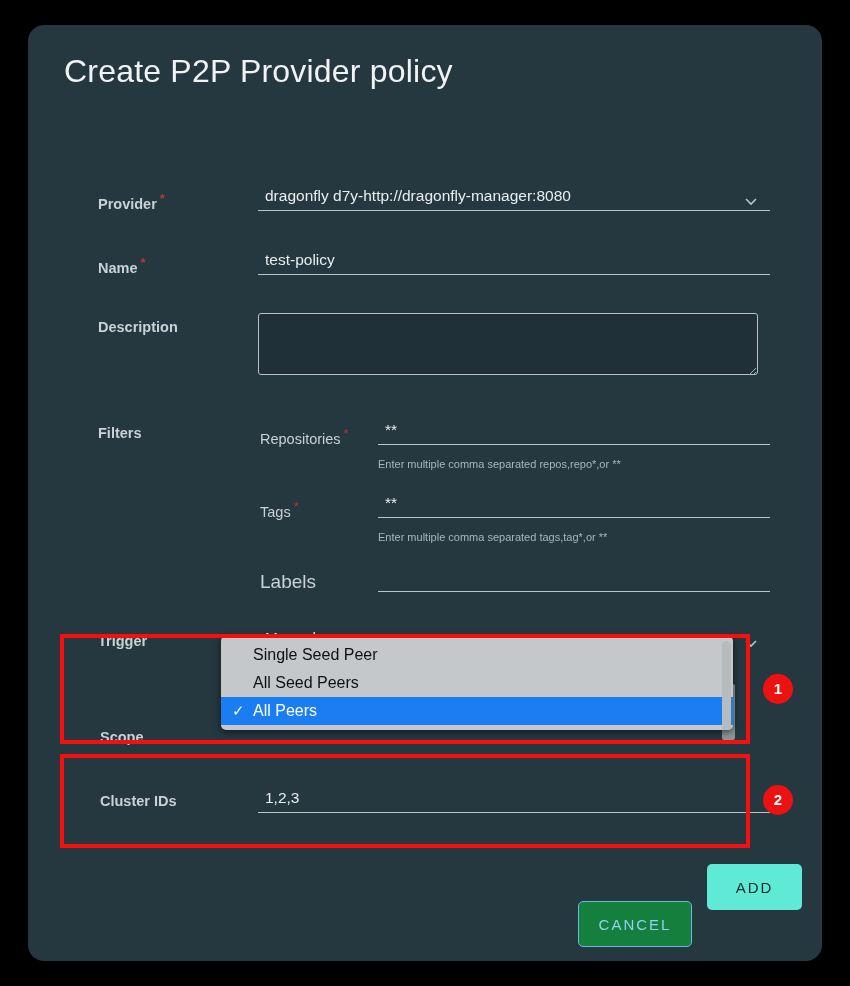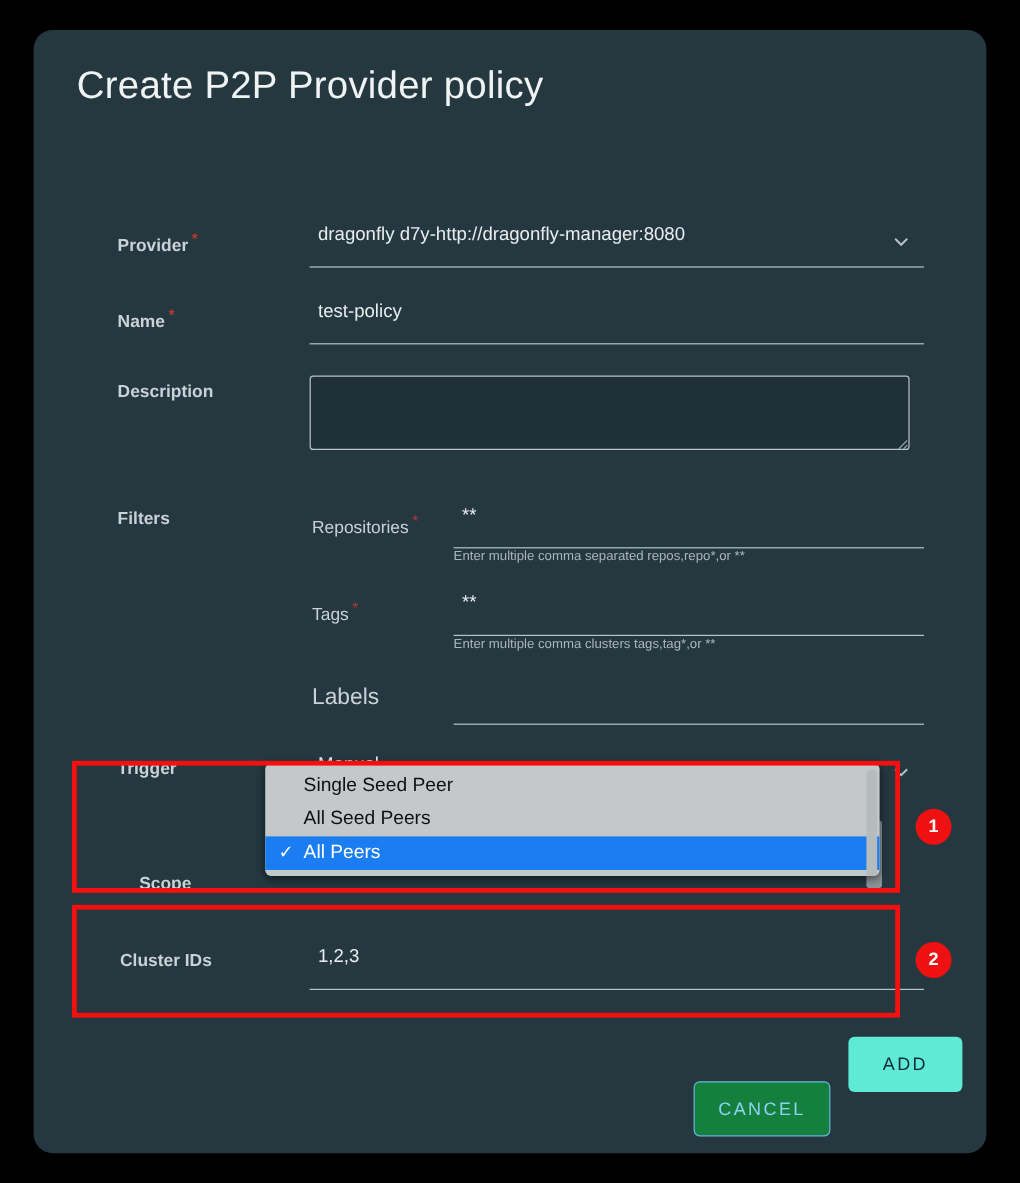--- a/index.html
+++ b/index.html
@@ -37,21 +37,21 @@
   .req { color: #b23a34; font-size: 13px; margin-left: 3px; vertical-align: super; }
 
   .field {
     position: absolute;
     border: none;
     border-bottom: 1.5px solid #b9c3c8;
     background: transparent;
     color: #e8edef;
     font-family: "Liberation Sans", sans-serif;
     font-size: 15.5px;
-    padding: 0 0 17px 7px;
+    padding: 0 0 5px 7px;
     outline: none;
   }
 
   .hint {
     position: absolute;
     font-size: 11px;
     color: #a9b6bc;
     line-height: 1.25;
   }
 
@@ -223,38 +223,38 @@
     <div class="lbl" style="left:232px; top:401px; font-weight:normal; font-size:14.5px;">
       <span>Repositories</span><span class="req">*</span>
     </div>
     <input class="field" style="left: 350px; top: 396px; width: 392px;" value="**">
     <div class="hint" style="left:350px; top:433px; width:392px;">Enter multiple comma separated repos,repo*,or **</div>
 
     <div class="lbl" style="left:232px; top:474px; font-weight:normal; font-size:14.5px;">
       <span>Tags</span><span class="req">*</span>
     </div>
     <input class="field" style="left: 350px; top: 469px; width: 392px;" value="**">
-    <div class="hint" style="left:350px; top:506px; width:392px;">Enter multiple comma clusters tags,tag*,or **</div>
+    <div class="hint" style="left:350px; top:506px; width:392px;">Enter multiple comma separated tags,tag*,or **</div>
 
     <div class="lbl" style="left:232px; top:546px; font-weight:normal; font-size:19px;">
       <span>Labels</span>
     </div>
     <input class="field" style="left: 350px; top: 543px; width: 392px;" value="">
 
     <div class="lbl" style="left:70px; top:608px;">
       <span>Trigger</span>
     </div>
     <input class="field" style="left: 230px; top: 604px; width: 512px; border-bottom: none;" readonly="" value="Manual">
     <span class="chev" style="left:715px; top:610px;">
       <svg width="16" height="16" viewBox="0 0 16 16">
           <path d="M3 6 L8 11 L13 6" fill="none" stroke="#b9c3c8" stroke-width="1.6"></path>
         </svg>
     </span>
 
-    <div class="lbl" style="left:88px; top:704px;">
+    <div class="lbl" style="left:72px; top:704px;">
       <span>Scope</span>
     </div>
 
     <div class="lbl" style="left:72px; top:768px;">
       <span>Cluster IDs</span>
     </div>
     <input class="field" style="left: 230px; top: 764px; width: 512px;" value="1,2,3">
 
     <button class="btn btn-cancel">CANCEL</button>
     <button class="btn btn-add">ADD</button>

